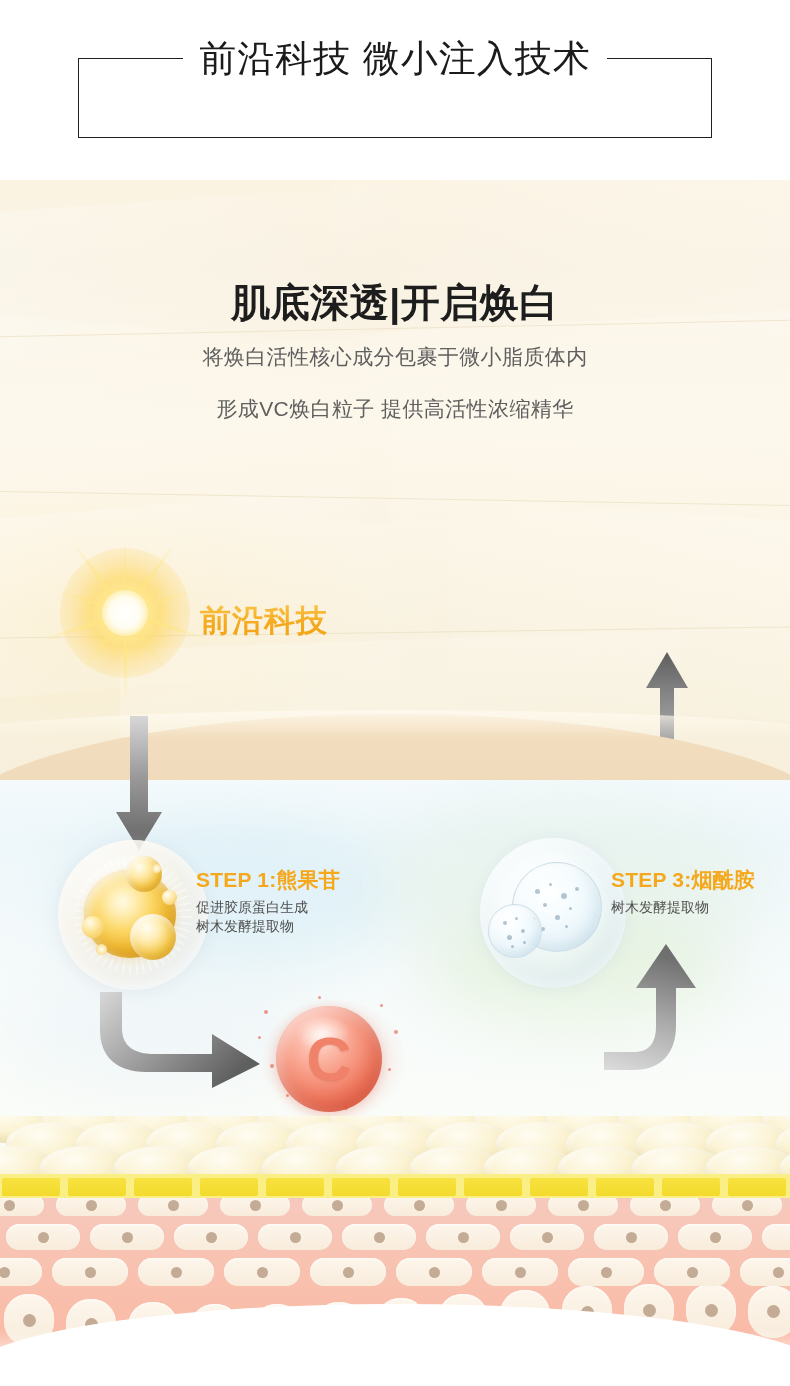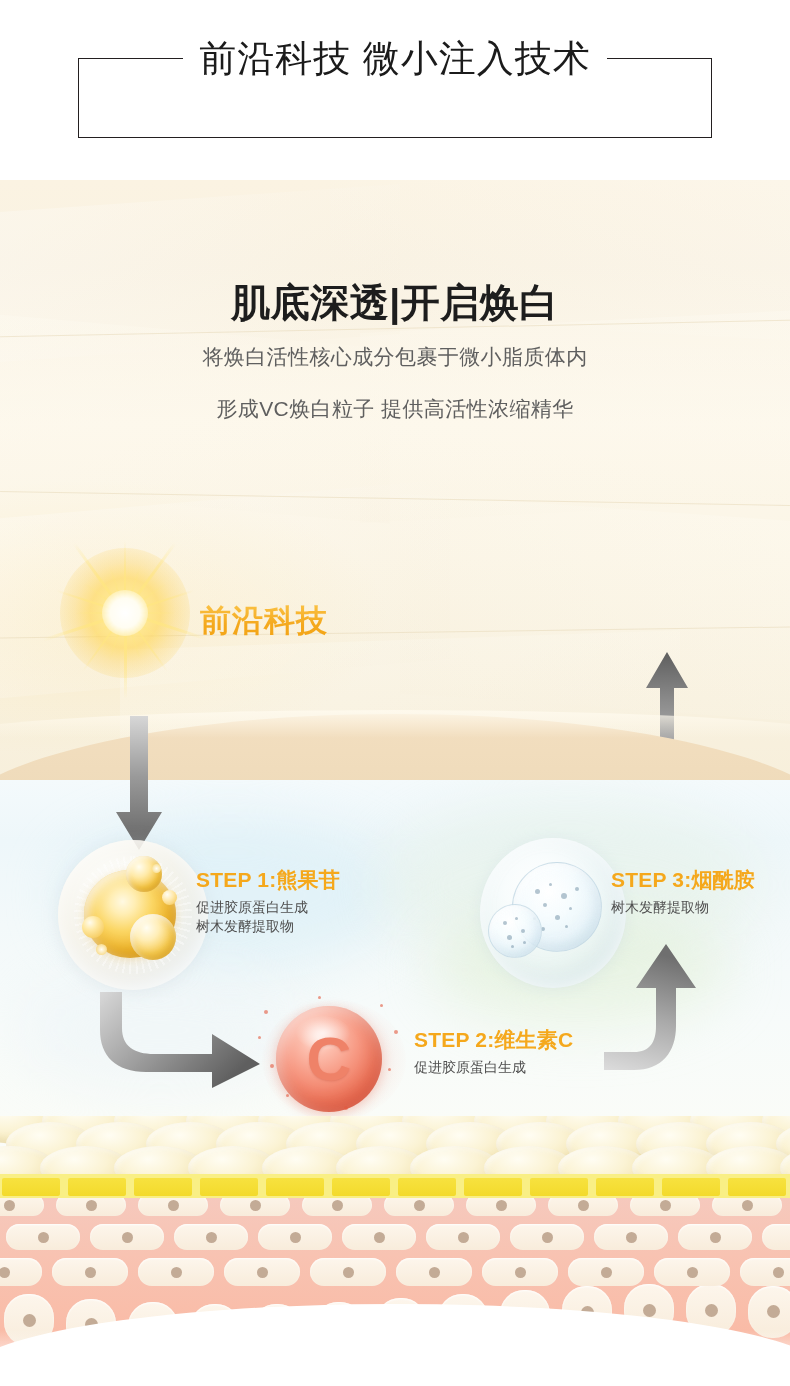--- a/index.html
+++ b/index.html
@@ -477,24 +477,20 @@
   <span class="speck" style="left:264px;top:1010px;width:4px;height:4px;"></span>
   <span class="speck" style="left:258px;top:1036px;width:3px;height:3px;"></span>
   <span class="speck" style="left:270px;top:1064px;width:4px;height:4px;"></span>
   <span class="speck" style="left:286px;top:1094px;width:3px;height:3px;"></span>
   <span class="speck" style="left:380px;top:1004px;width:3px;height:3px;"></span>
   <span class="speck" style="left:394px;top:1030px;width:4px;height:4px;"></span>
   <span class="speck" style="left:388px;top:1068px;width:3px;height:3px;"></span>
   <span class="speck" style="left:318px;top:996px;width:3px;height:3px;"></span>
   <span class="speck" style="left:344px;top:1106px;width:4px;height:4px;"></span>
 
-  <div class="step-label step2-label">
-    <div class="step-title">STEP 2:维生素C</div>
-    <div class="step-desc">促进胶原蛋白生成</div>
-  </div>
 
   <div class="epidermis" id="epi">
       <div class="corneo" style="left: -30px; top: -18px; width: 92px; height: 46px;"></div>
       <div class="corneo" style="left: 42px; top: -18px; width: 92px; height: 46px;"></div>
       <div class="corneo" style="left: 114px; top: -18px; width: 92px; height: 46px;"></div>
       <div class="corneo" style="left: 186px; top: -18px; width: 92px; height: 46px;"></div>
       <div class="corneo" style="left: 258px; top: -18px; width: 92px; height: 46px;"></div>
       <div class="corneo" style="left: 330px; top: -18px; width: 92px; height: 46px;"></div>
       <div class="corneo" style="left: 402px; top: -18px; width: 92px; height: 46px;"></div>
       <div class="corneo" style="left: 474px; top: -18px; width: 92px; height: 46px;"></div>

